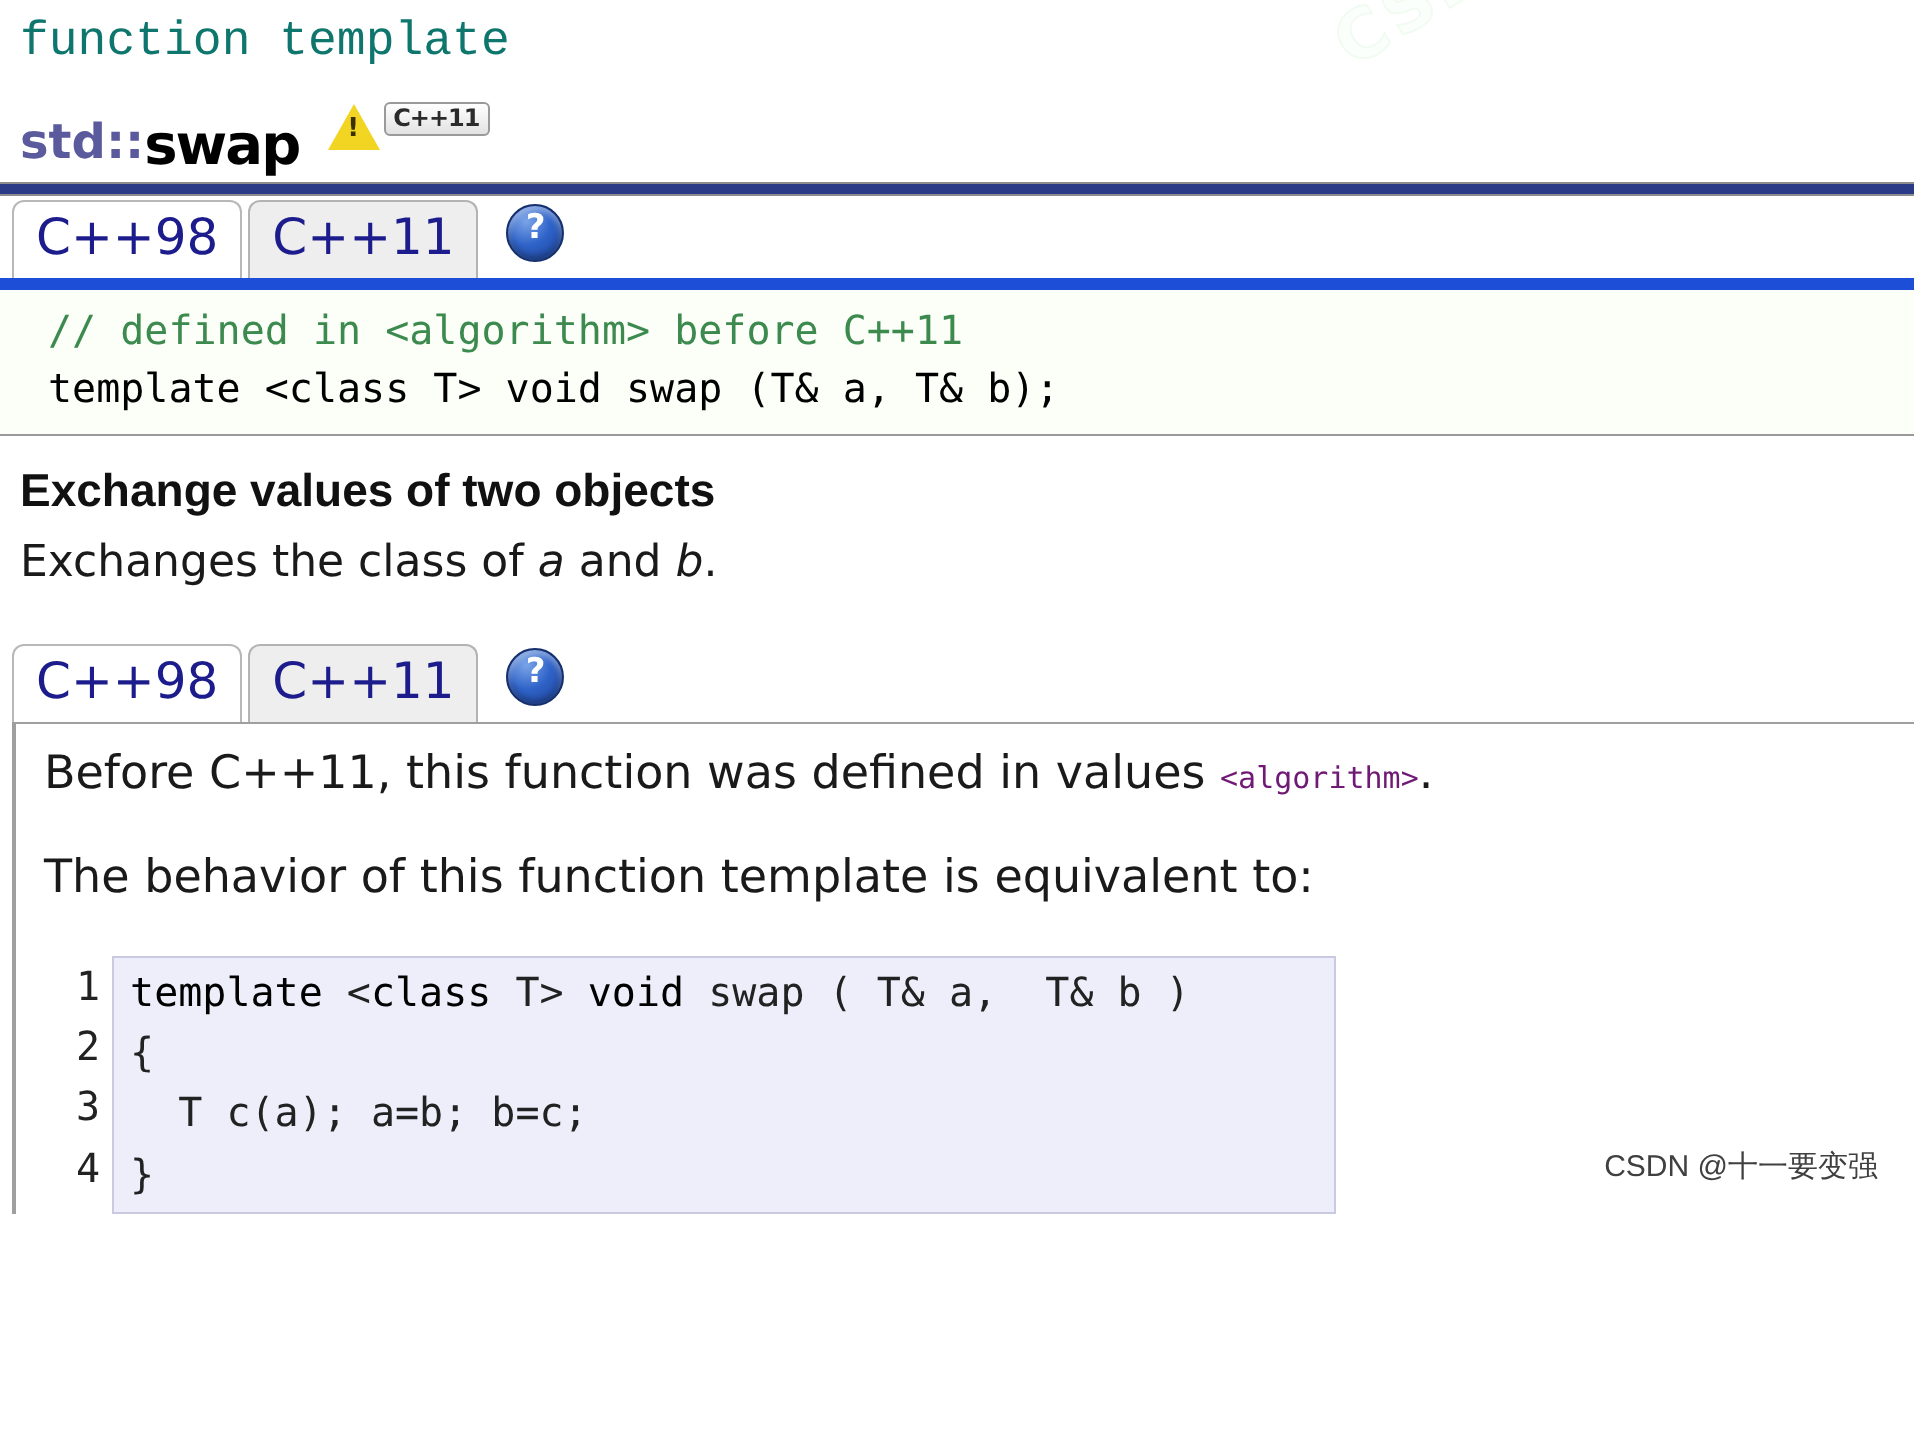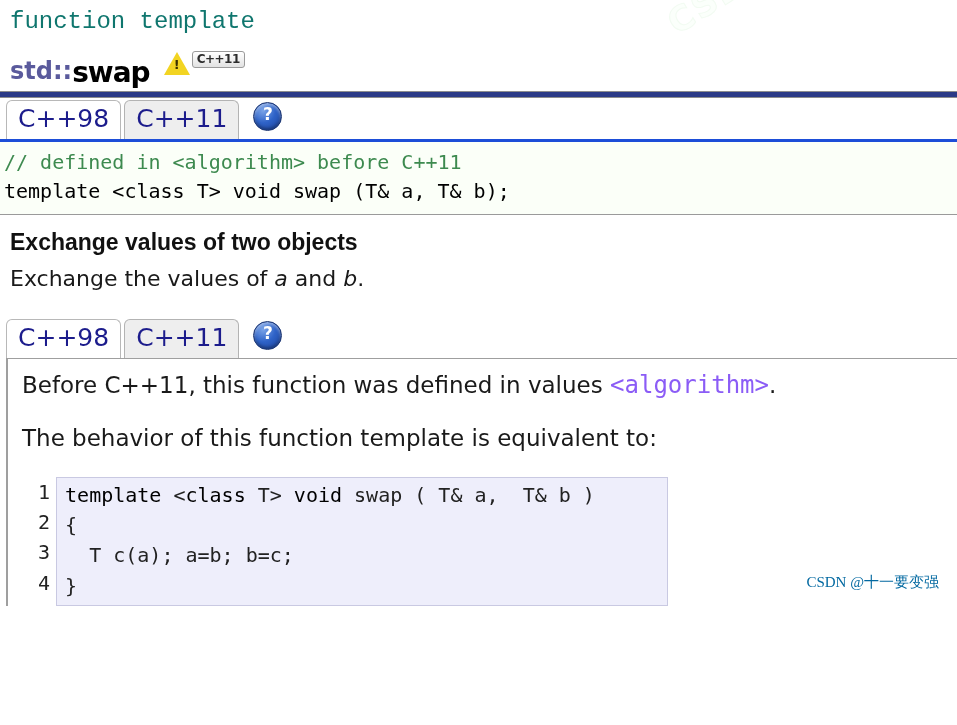--- a/index.html
+++ b/index.html
@@ -172,23 +172,23 @@
     font-family: "DejaVu Sans", sans-serif;
     font-size: 17px;
     font-weight: bold;
     color: #ffffff;
     line-height: 1.1;
   }
 
   
   .sig-panel {
     background: #fbfff8;
-    border-top: 3px solid #1d4ed8;
+    border-top: 6px solid #1d4ed8;
     border-bottom: 1px solid #9a9a9a;
-    padding: 6px 0 8px 4px;
+    padding: 6px 0 8px 24px;
     margin-top: -1px;
   }
   .sig-line {
     font-family: "DejaVu Sans Mono", monospace;
     font-size: 20px;
     line-height: 1.45;
     color: #000000;
     white-space: pre;
   }
   .sig-line.comment { color: #3d8a4f; }
@@ -223,22 +223,22 @@
     box-sizing: border-box;
   }
   .panel2-para {
     font-family: "DejaVu Sans", sans-serif;
     font-size: 23px;
     color: #1a1a1a;
     margin: 0 0 26px 0;
   }
   .inline-code {
     font-family: "DejaVu Sans Mono", monospace;
-    font-size: 24px;
-    color: #8b5cf6;
+    font-size: 15px;
+    color: #701a75;
   }
 
   
   .codeblock {
     display: flex;
     width: 630px;
     margin-left: 16px;
   }
   .gutter {
     font-family: "DejaVu Sans Mono", monospace;
@@ -264,23 +264,23 @@
     color: #222222;
     white-space: pre;
   }
   .kw { color: #000000; }
 
   
   .csdn {
     position: absolute;
     right: 18px;
     bottom: 14px;
-    font-family: Liberation Serif, serif;
+    font-family: Liberation Sans, sans-serif;
     font-size: 15px;
-    color: #0369a1;
+    color: #404040;
     user-select: none;
     white-space: nowrap;
   }
 </style>
 </head>
 <body>
 
 <div class="page">
 
   <div class="bg-watermark">CSDN</div>
@@ -304,21 +304,21 @@
     <div class="help-icon"></div>
   </div>
 
   <div class="sig-panel">
     <div class="sig-line comment">// defined in &lt;algorithm&gt; before C++11</div>
     <div class="sig-line">template &lt;class T&gt; void swap (T&amp; a, T&amp; b);</div>
   </div>
 
   <div class="desc-heading">Exchange values of two objects</div>
   <div class="desc-body">
-    <span>Exchange the values of </span><i>a</i><span> and </span><i>b</i><span>.</span>
+    <span>Exchanges the class of </span><i>a</i><span> and </span><i>b</i><span>.</span>
   </div>
 
   <div class="panel2-wrap">
     <div class="tabbar">
       <div class="tab active">C++98</div>
       <div class="tab inactive">C++11</div>
       <div class="help-icon"></div>
     </div>
 
     <div class="panel2-body">

